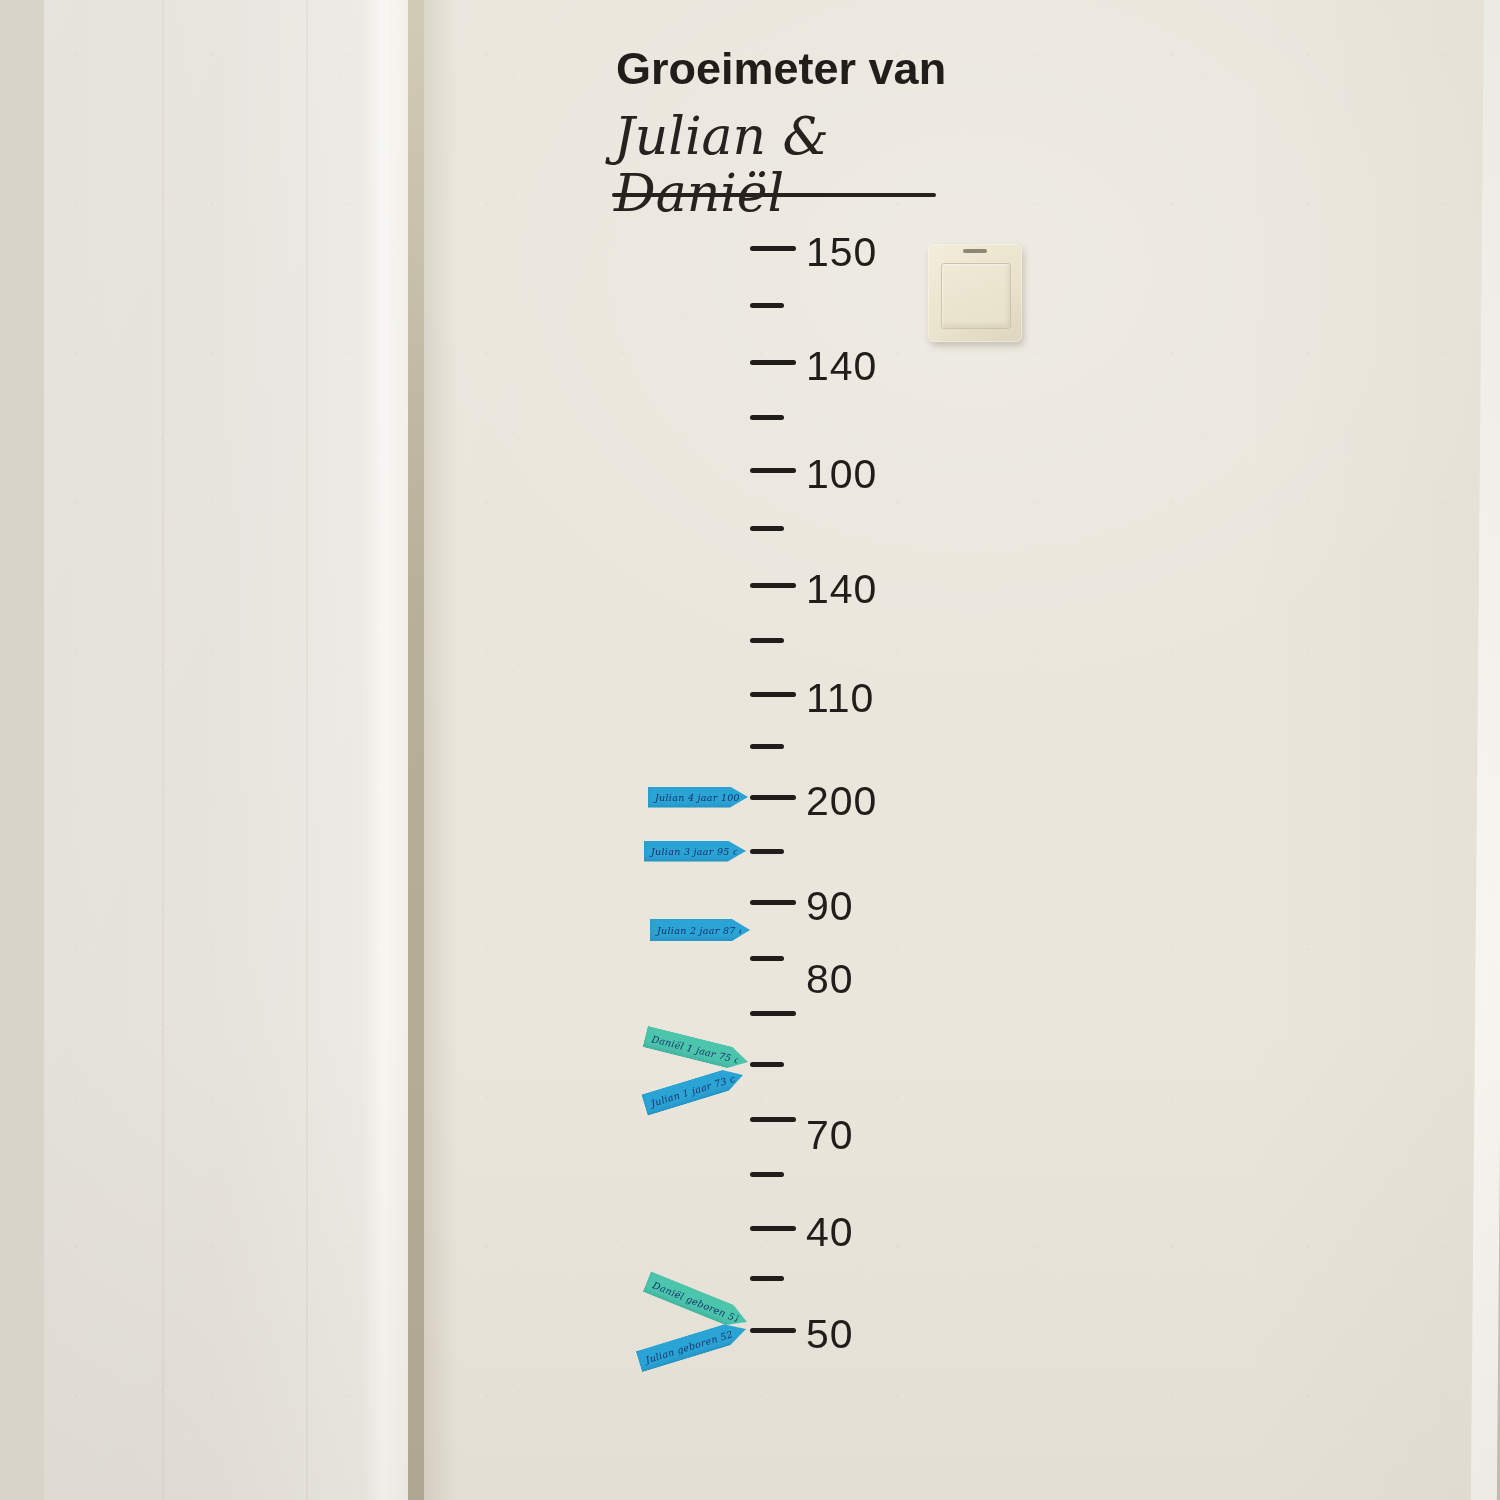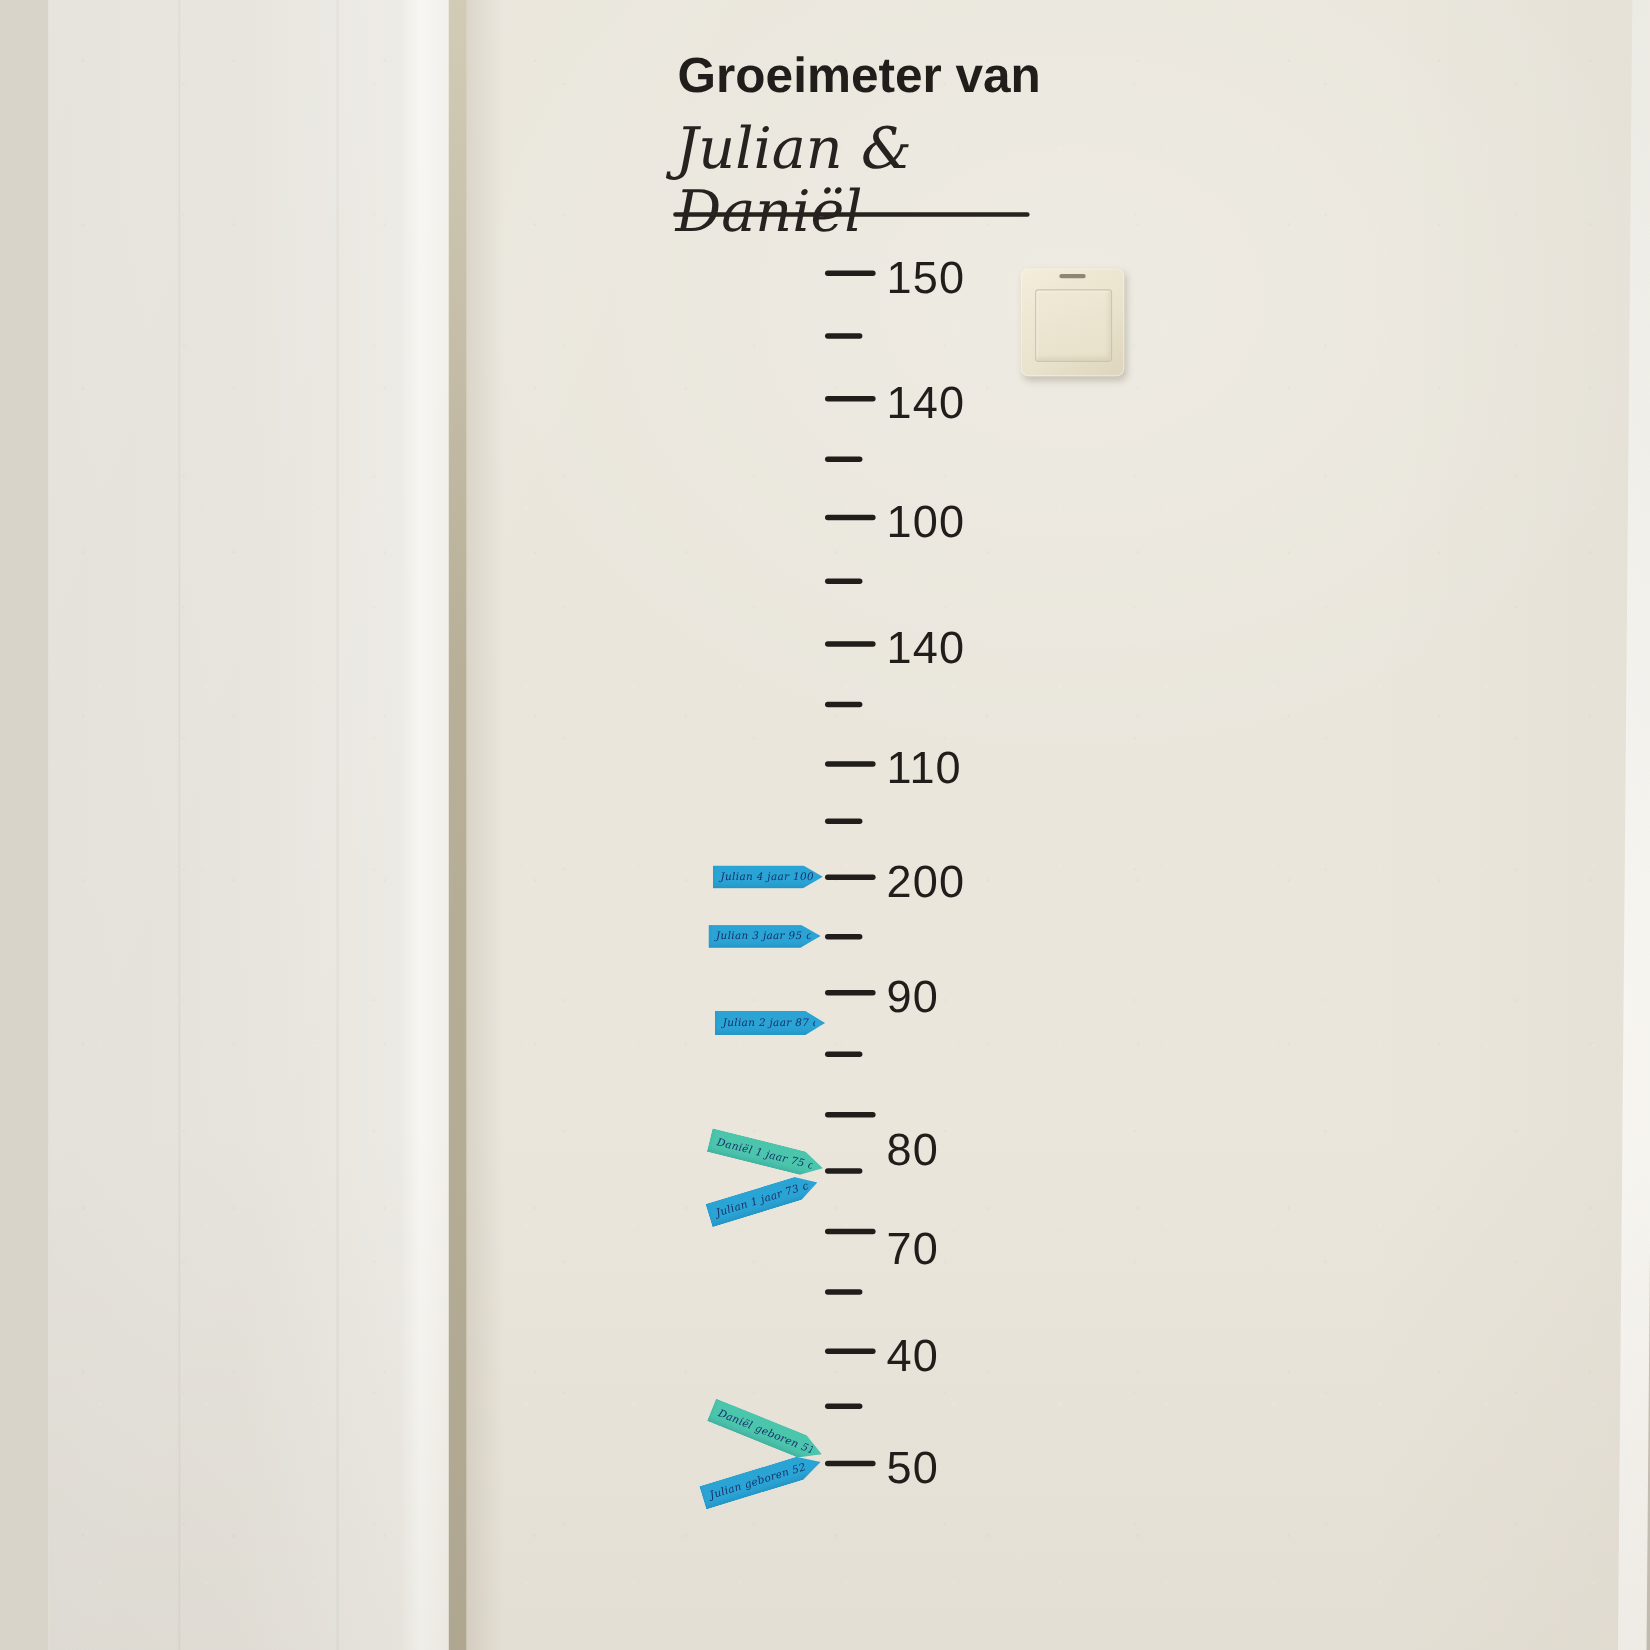--- a/index.html
+++ b/index.html
@@ -107,21 +107,21 @@
       <div class="tick-label" style="left: 762px; top: 454px;">100</div>
       <div class="tick" style="left: 706px; top: 583px; width: 46px;"></div>
       <div class="tick-label" style="left: 762px; top: 569px;">140</div>
       <div class="tick" style="left: 706px; top: 692px; width: 46px;"></div>
       <div class="tick-label" style="left: 762px; top: 678px;">110</div>
       <div class="tick" style="left: 706px; top: 795px; width: 46px;"></div>
       <div class="tick-label" style="left: 762px; top: 781px;">200</div>
       <div class="tick" style="left: 706px; top: 900px; width: 46px;"></div>
       <div class="tick-label" style="left: 762px; top: 886px;">90</div>
       <div class="tick" style="left: 706px; top: 1011px; width: 46px;"></div>
-      <div class="tick-label" style="left: 762px; top: 1025px;">80</div>
+      <div class="tick-label" style="left: 762px; top: 959px;">80</div>
       <div class="tick" style="left: 706px; top: 1117px; width: 46px;"></div>
       <div class="tick-label" style="left: 762px; top: 1115px;">70</div>
       <div class="tick" style="left: 706px; top: 1226px; width: 46px;"></div>
       <div class="tick-label" style="left: 762px; top: 1212px;">40</div>
       <div class="tick" style="left: 706px; top: 1328px; width: 46px;"></div>
       <div class="tick-label" style="left: 762px; top: 1314px;">50</div>
       <div class="tick" style="left: 706px; top: 303px; width: 34px;"></div>
       <div class="tick" style="left: 706px; top: 415px; width: 34px;"></div>
       <div class="tick" style="left: 706px; top: 526px; width: 34px;"></div>
       <div class="tick" style="left: 706px; top: 638px; width: 34px;"></div>

